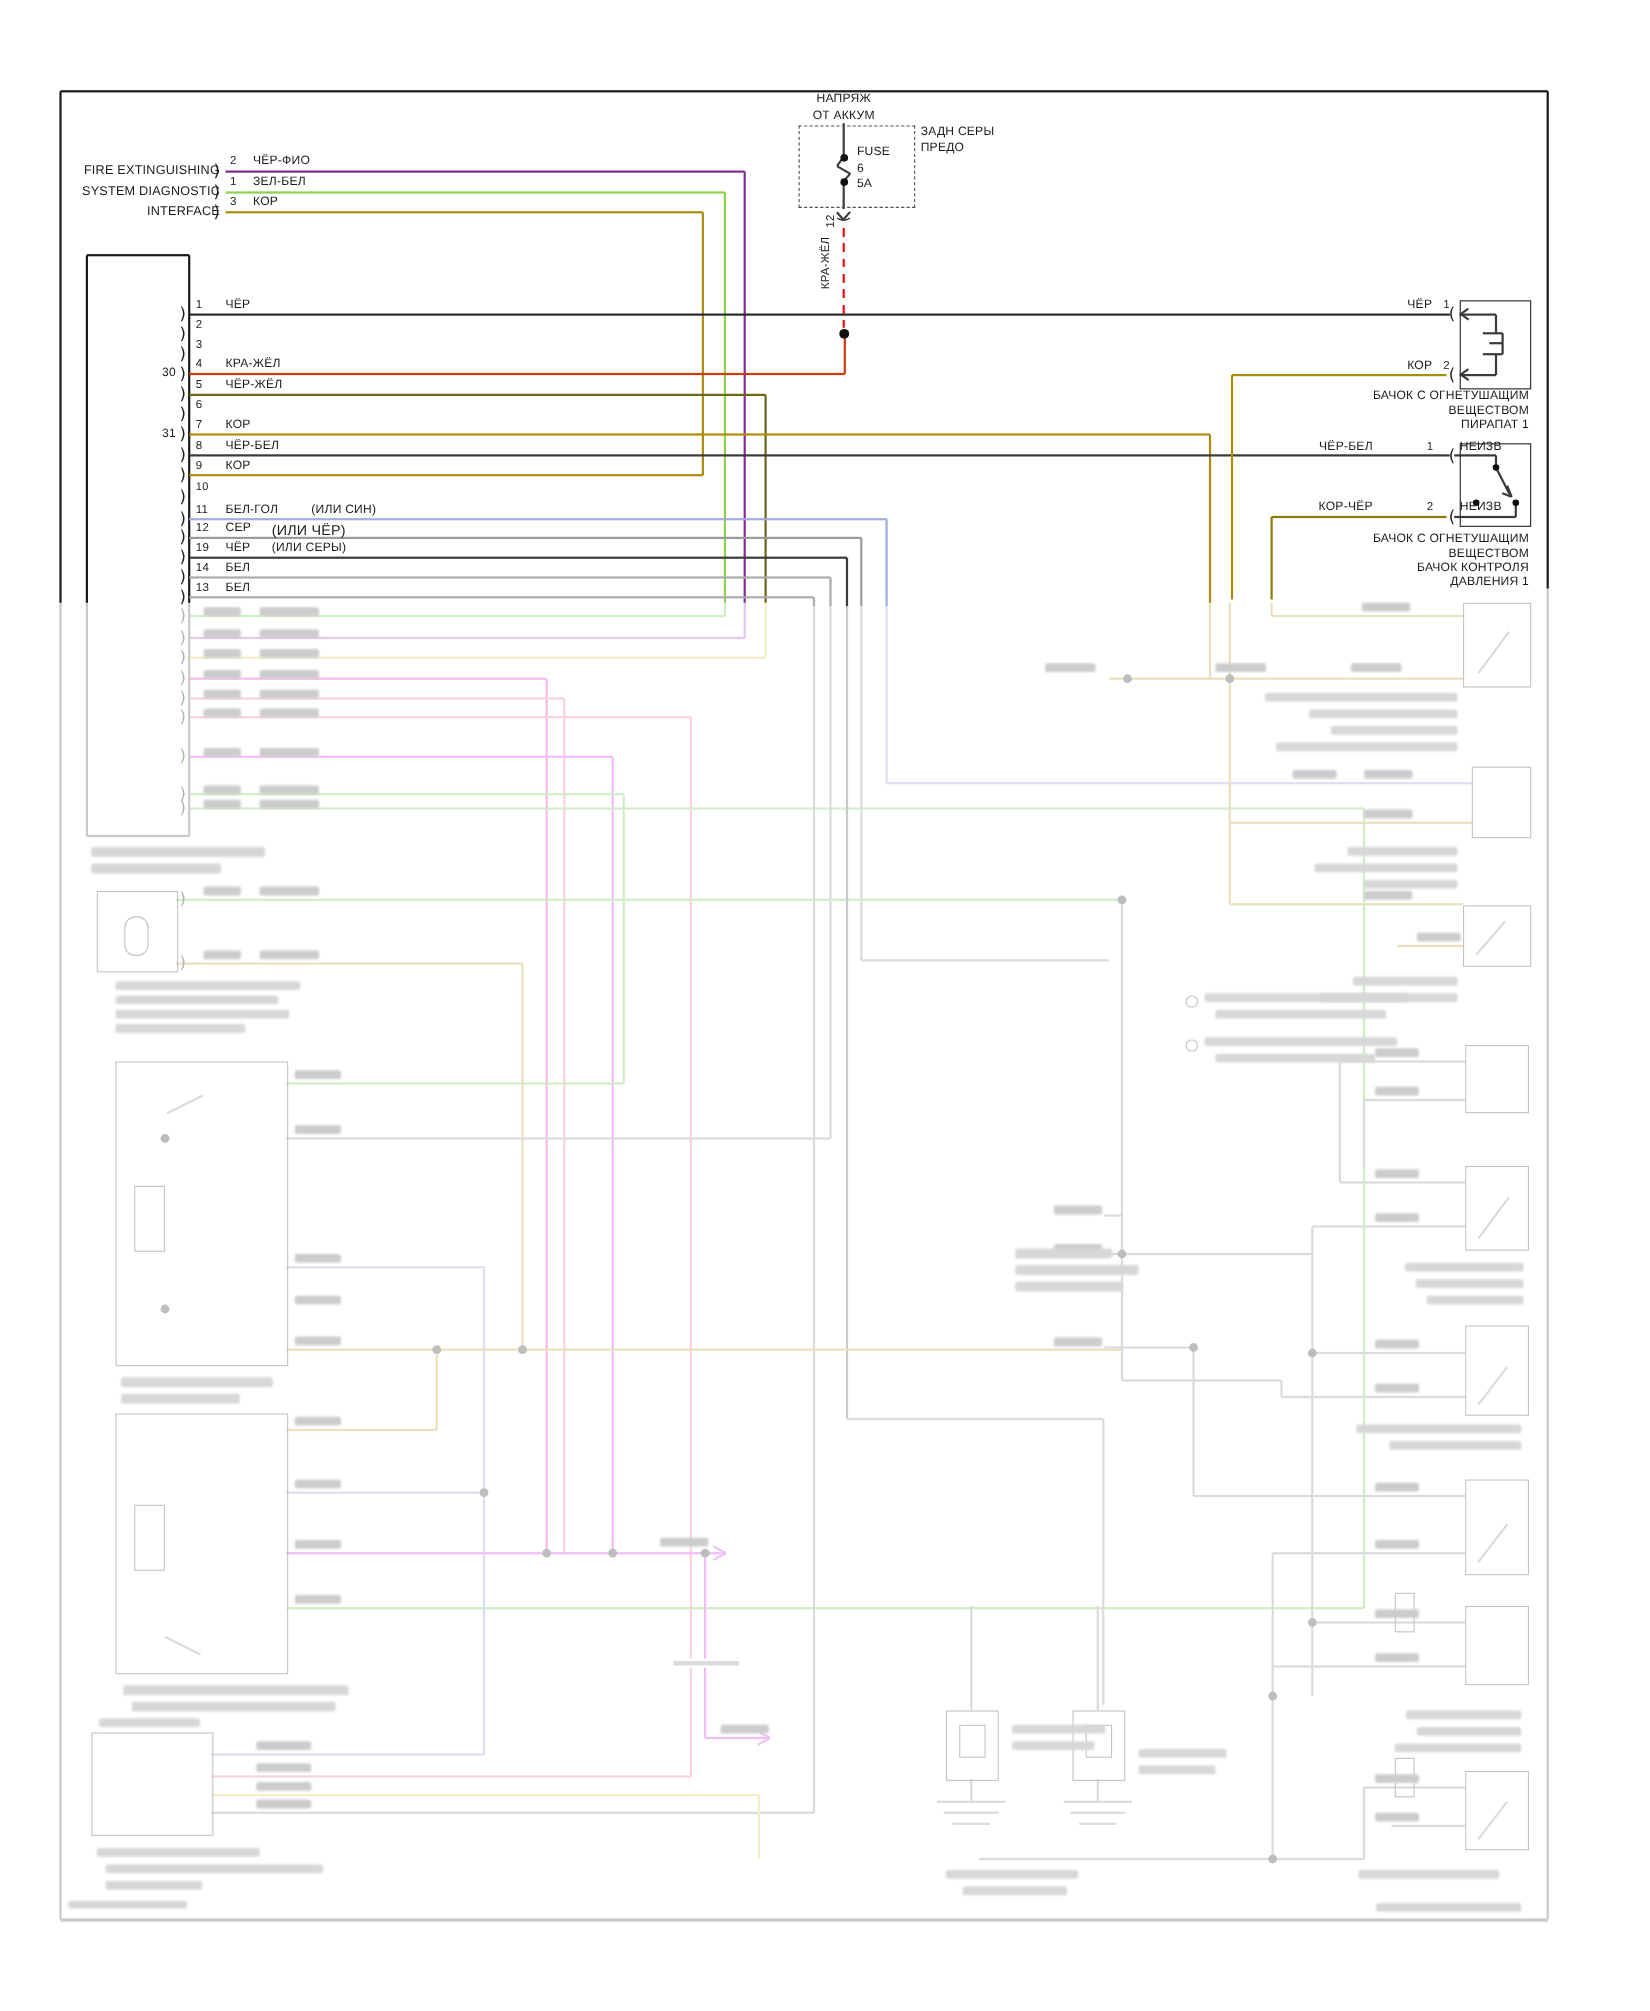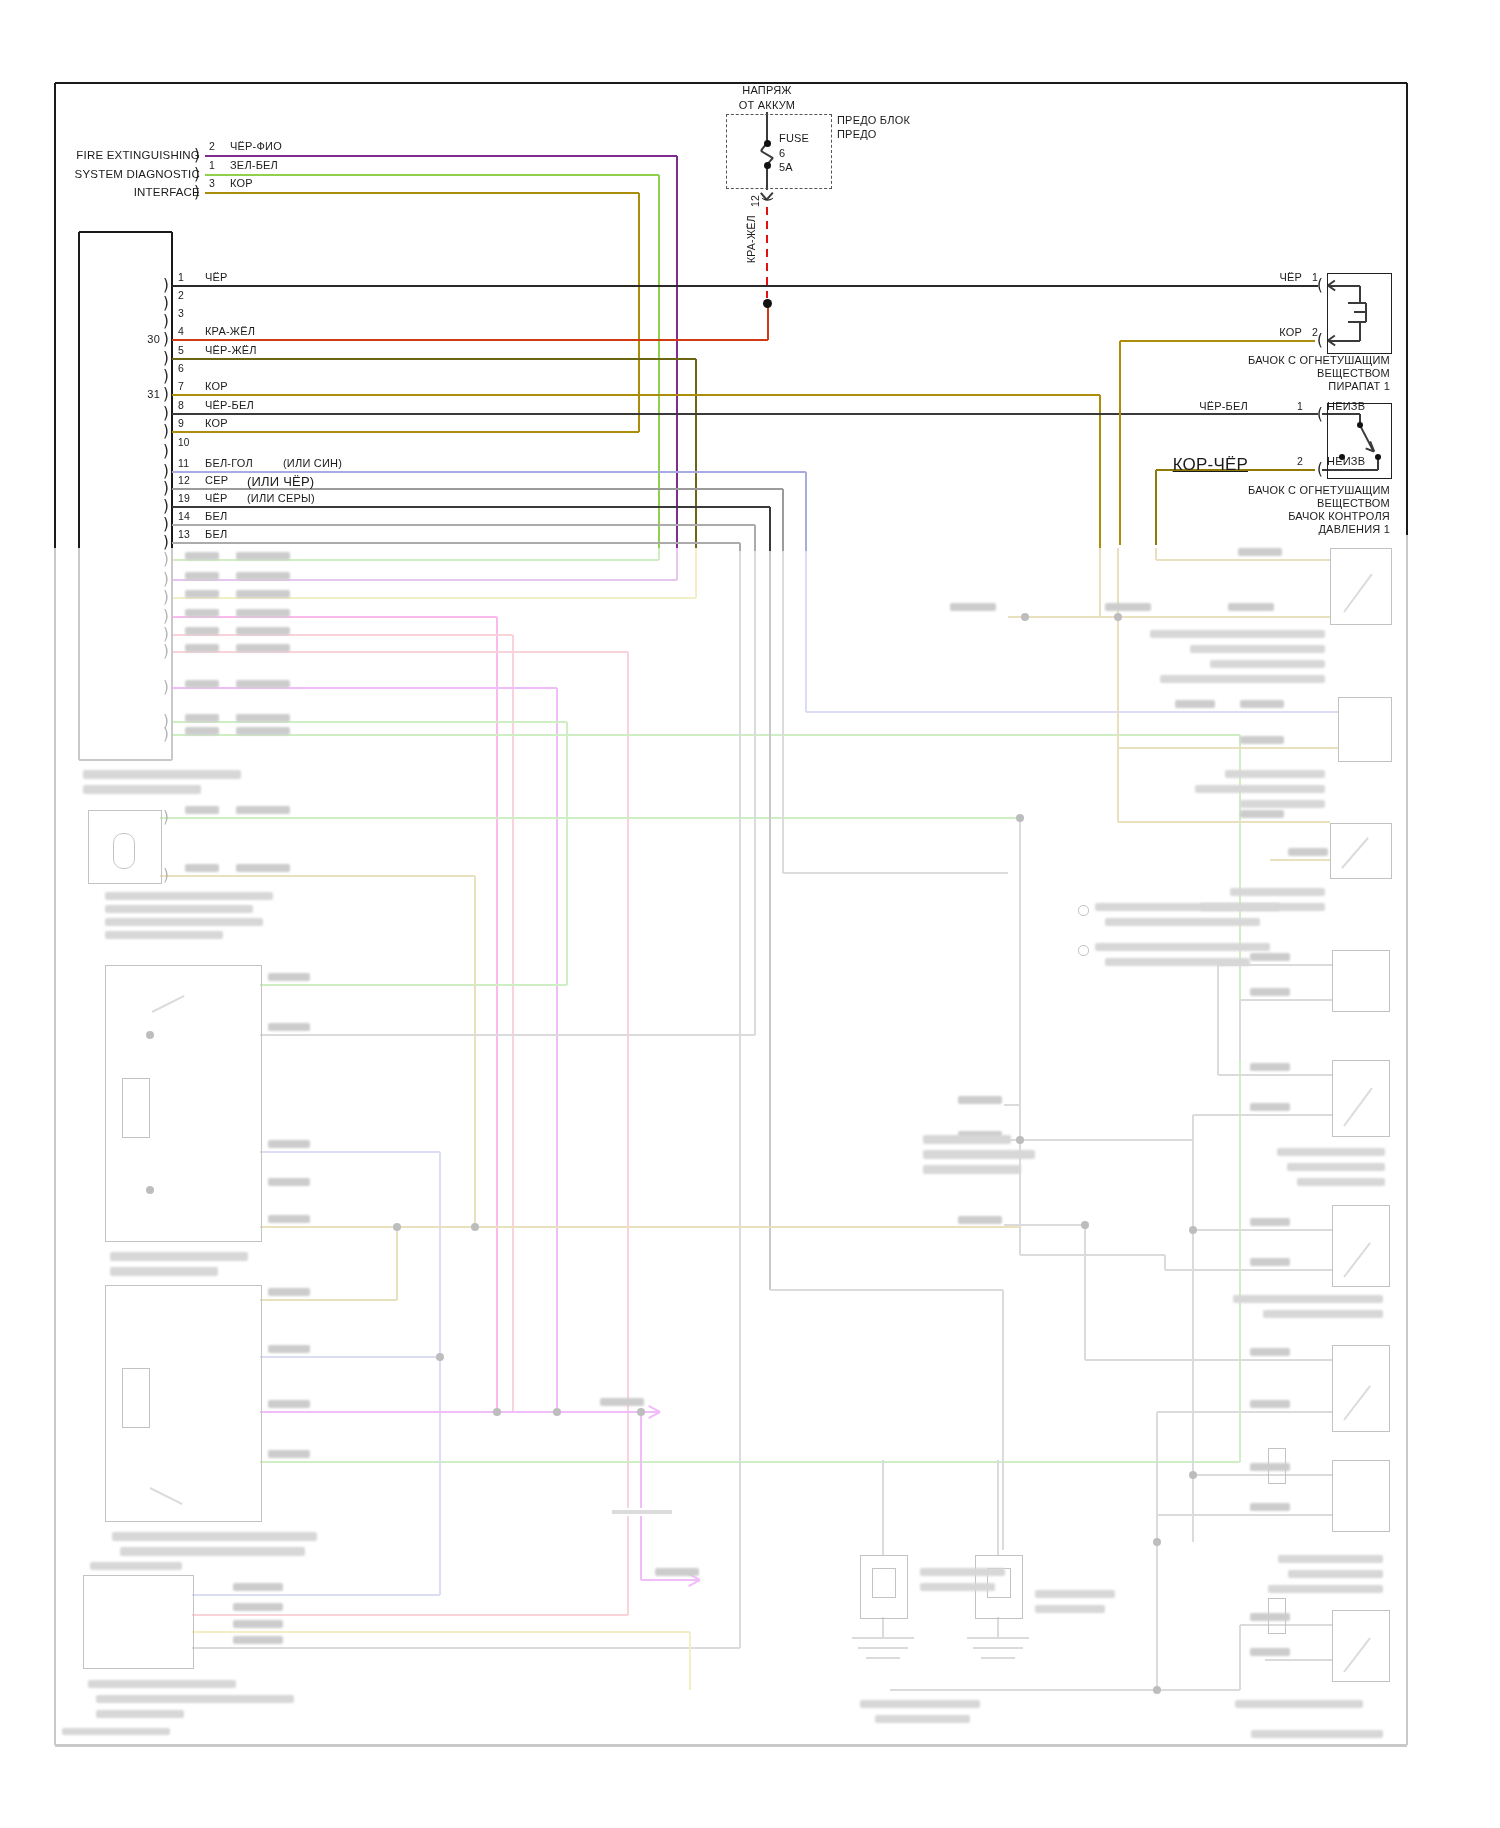--- a/index.html
+++ b/index.html
@@ -397,21 +397,21 @@
       <div class="lbl" style="font-size: 11.5px; left: 200px; top: 168px; transform: translateX(-100%);">SYSTEM DIAGNOSTIC</div>
       <div class="lbl" style="font-size: 11.5px; left: 200px; top: 186px; transform: translateX(-100%);">INTERFACE</div>
       <div class="lbl" style="font-size: 10.5px; left: 209px; top: 141px;">2</div>
       <div class="lbl" style="font-size: 10.5px; left: 209px; top: 160px;">1</div>
       <div class="lbl" style="font-size: 10.5px; left: 209px; top: 178px;">3</div>
       <div class="lbl" style="font-size: 11px; left: 230px; top: 141px;">ЧЁР-ФИО</div>
       <div class="lbl" style="font-size: 11px; left: 230px; top: 160px;">ЗЕЛ-БЕЛ</div>
       <div class="lbl" style="font-size: 11px; left: 230px; top: 178px;">КОР</div>
       <div class="lbl" style="font-size: 11px; left: 767px; top: 85px; transform: translateX(-50%);">НАПРЯЖ</div>
       <div class="lbl" style="font-size: 11px; left: 767px; top: 100px; transform: translateX(-50%);">ОТ АККУМ</div>
-      <div class="lbl" style="font-size: 11px; left: 837px; top: 115px;">ПРЕДО БЛОК</div>
+      <div class="lbl" style="font-size: 11px; left: 837px; top: 115px;">ЗАДН СЕРЫ</div>
       <div class="lbl" style="font-size: 11px; left: 837px; top: 129px;">ПРЕДО</div>
       <div class="lbl" style="font-size: 11px; left: 779px; top: 133px;">FUSE</div>
       <div class="lbl" style="font-size: 11px; left: 779px; top: 148px;">6</div>
       <div class="lbl" style="font-size: 11px; left: 779px; top: 162px;">5A</div>
       <div class="lbl v" style="font-size: 10.5px; left: 750px; top: 207px;">12</div>
       <div class="lbl v" style="font-size: 10.5px; left: 746px; top: 263px;">КРА-ЖЁЛ</div>
       <div class="lbl" style="font-size: 11px; left: 160px; top: 334px; transform: translateX(-100%);">30</div>
       <div class="lbl" style="font-size: 11px; left: 160px; top: 389px; transform: translateX(-100%);">31</div>
       <div class="lbl" style="font-size: 10.5px; left: 178px; top: 272px;">1</div>
       <div class="lbl" style="font-size: 10.5px; left: 178px; top: 290px;">2</div>
@@ -445,21 +445,21 @@
       <div class="lbl" style="font-size: 11px; left: 1302px; top: 272px; transform: translateX(-100%);">ЧЁР</div>
       <div class="lbl" style="font-size: 10.5px; left: 1312px; top: 272px;">1</div>
       <div class="lbl" style="font-size: 11px; left: 1302px; top: 327px; transform: translateX(-100%);">КОР</div>
       <div class="lbl" style="font-size: 10.5px; left: 1312px; top: 327px;">2</div>
       <div class="lbl" style="font-size: 11px; left: 1390px; top: 355px; transform: translateX(-100%);">БАЧОК С ОГНЕТУШАЩИМ</div>
       <div class="lbl" style="font-size: 11px; left: 1390px; top: 368px; transform: translateX(-100%);">ВЕЩЕСТВОМ</div>
       <div class="lbl" style="font-size: 11px; left: 1390px; top: 381px; transform: translateX(-100%);">ПИРАПАТ 1</div>
       <div class="lbl" style="font-size: 11px; left: 1248px; top: 401px; transform: translateX(-100%);">ЧЁР-БЕЛ</div>
       <div class="lbl" style="font-size: 10.5px; left: 1297px; top: 401px;">1</div>
       <div class="lbl" style="font-size: 11px; left: 1327px; top: 401px;">НЕИЗВ</div>
-      <div class="lbl" style="font-size: 17px; left: 1248px; top: 456px; transform: translateX(-100%); text-decoration: underline;">КОР-ЧЁР</div>
+      <div class="lbl" style="font-size: 11px; left: 1248px; top: 456px; transform: translateX(-100%);">КОР-ЧЁР</div>
       <div class="lbl" style="font-size: 10.5px; left: 1297px; top: 456px;">2</div>
       <div class="lbl" style="font-size: 11px; left: 1327px; top: 456px;">НЕИЗВ</div>
       <div class="lbl" style="font-size: 11px; left: 1390px; top: 485px; transform: translateX(-100%);">БАЧОК С ОГНЕТУШАЩИМ</div>
       <div class="lbl" style="font-size: 11px; left: 1390px; top: 498px; transform: translateX(-100%);">ВЕЩЕСТВОМ</div>
       <div class="lbl" style="font-size: 11px; left: 1390px; top: 511px; transform: translateX(-100%);">БАЧОК КОНТРОЛЯ</div>
       <div class="lbl" style="font-size: 11px; left: 1390px; top: 524px; transform: translateX(-100%);">ДАВЛЕНИЯ 1</div>
     </div>
 </div>
 
 </body></html>

